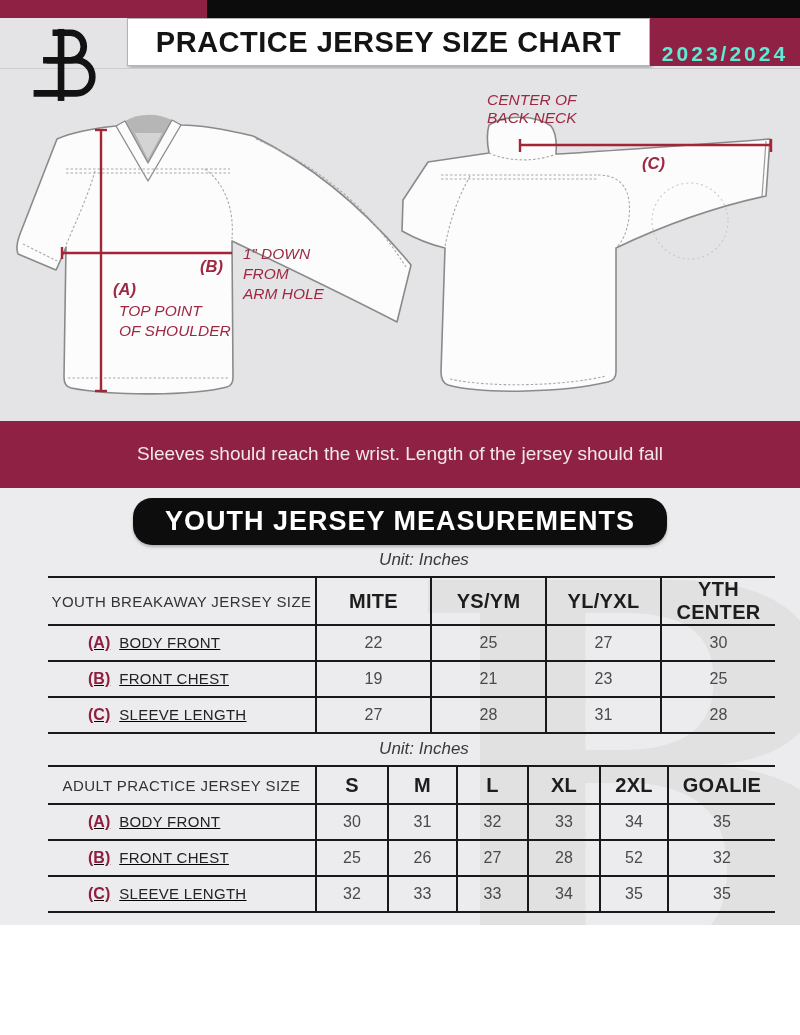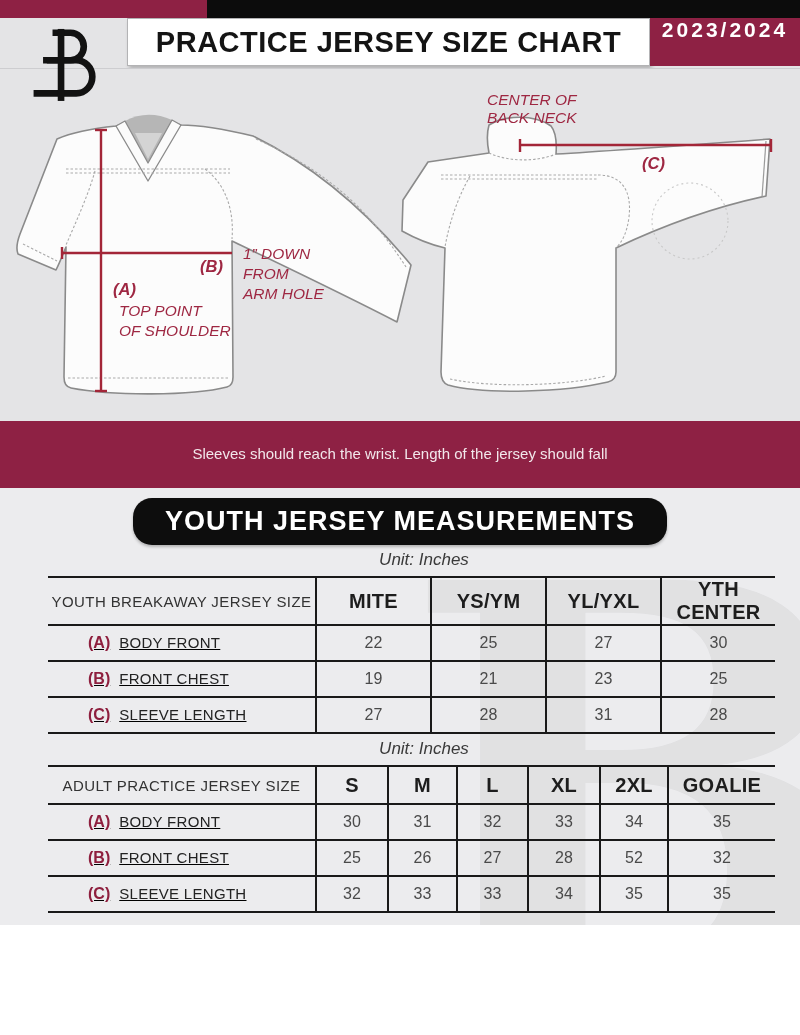--- a/index.html
+++ b/index.html
@@ -9,28 +9,28 @@
   .topstrip{height:18px;display:flex;}
   .topstrip .strip-maroon{width:207px;background:#8e2144;}
   .topstrip .strip-black{flex:1;background:#0c0c0c;}
   
   .titlebar{height:50px;background:#e4e4e6;position:relative;}
   .titlebox{position:absolute;left:127px;top:0;width:523px;height:48px;background:#fff;
             border:1px solid #b3b3b5;box-sizing:border-box;display:flex;align-items:center;
             justify-content:center;box-shadow:2px 3px 4px rgba(0,0,0,.22);}
   .titlebox span{font-size:29px;font-weight:bold;letter-spacing:.5px;color:#141414;white-space:nowrap;}
   .yearbox{position:absolute;left:650px;top:0;width:150px;height:48px;background:#8e2144;
-           display:flex;align-items:flex-start;justify-content:center;color:#ffffff;
+           display:flex;align-items:flex-end;justify-content:center;color:#5eead4;
            font-size:21px;font-weight:bold;letter-spacing:3px;}
   .logo{position:absolute;left:26px;top:24px;z-index:6;}
   
   .diagram{height:352px;background:#e4e4e6;position:relative;border-top:1px solid #cdcdd0;}
   .diagram svg{display:block;}
   .note-banner{height:67px;background:#8e2144;display:flex;flex-direction:column;align-items:center;
-               justify-content:center;color:#f2e7eb;font-size:15px;line-height:1.5;}
+               justify-content:center;color:#f2e7eb;font-size:19px;line-height:1.5;}
   
   .lower{position:relative;height:486px;}
   .lower > *{position:relative;z-index:1;}
   .watermark{position:absolute;z-index:0;right:-75px;top:75px;font-family:"DejaVu Serif",serif;
              font-weight:bold;font-size:560px;line-height:.78;color:rgba(25,25,25,.05);}
   .pill{margin:10px auto 0;width:fit-content;padding:8px 32px;background:#0d0d0d;border-radius:19px;
         color:#fff;font-size:27px;font-weight:bold;letter-spacing:1px;white-space:nowrap;
         box-shadow:0 2px 3px rgba(0,0,0,.25);}
   .pill.second{margin-top:20px;}
   .unit{text-align:center;font-style:italic;font-size:17px;color:#3a3a3a;margin:5px 0 6px;padding-left:48px;}

